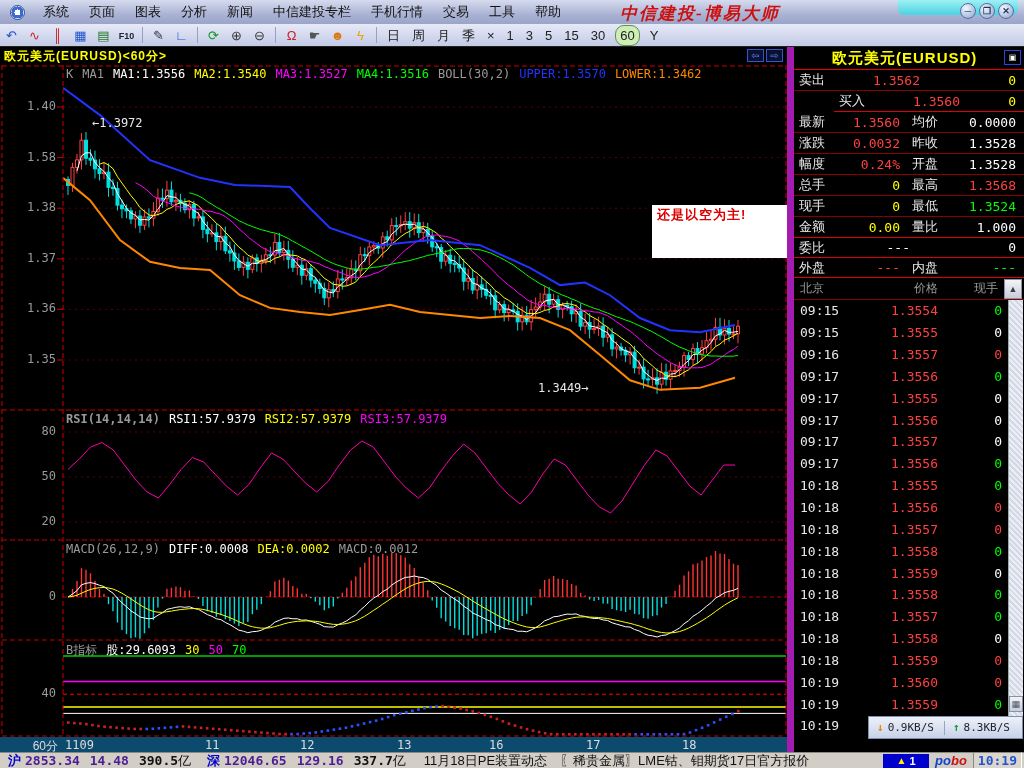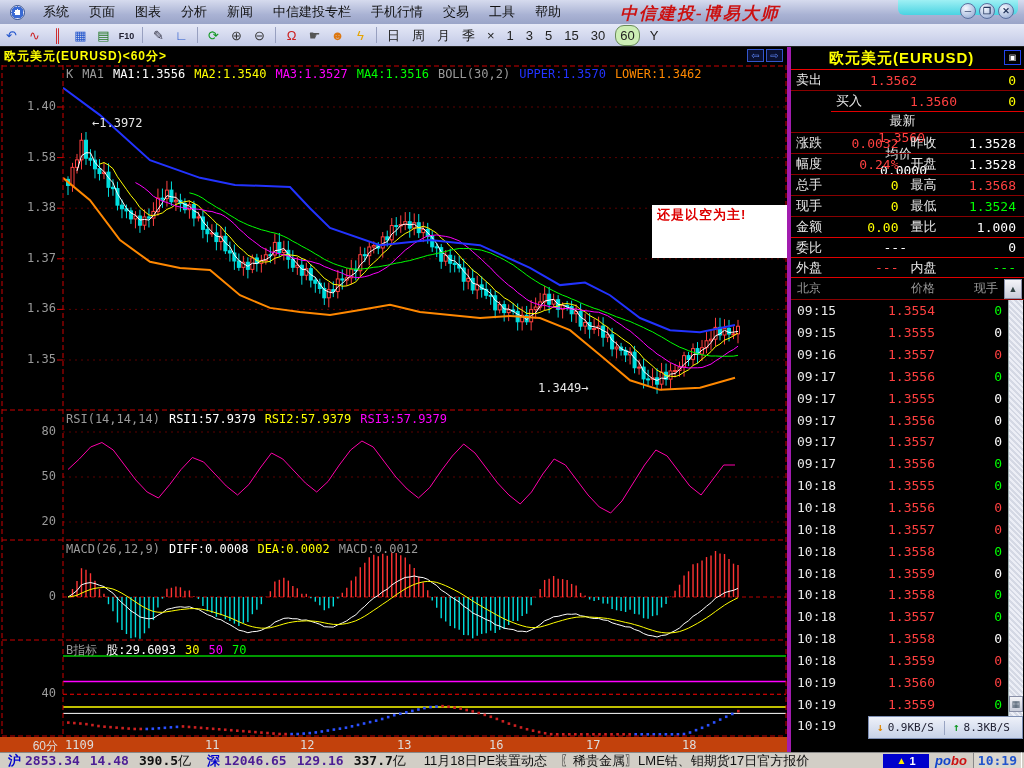--- a/index.html
+++ b/index.html
@@ -34,29 +34,29 @@
   #chart-header { left:0; top:47px; width:787px; height:18px; background:#000; display:flex; align-items:center; }
   #chart-title { color:#ffff00; font-size:12px; font-weight:bold; padding-left:4px; letter-spacing:1px;}
   #chart-nav { position:absolute; right:4px; top:2px; display:flex; gap:2px;}
   .nav-btn { width:17px; height:13px; border:1px solid #3355cc; background:#0a1030; color:#5f87ff;
     font-size:10px; line-height:11px; text-align:center; }
   #chart-svg { left:0; top:65px; }
   .ind-row { position:absolute; font-size:12px; font-family:"DejaVu Sans Mono", monospace; white-space:nowrap;}
   .ind-row span { margin-right:9px; }
   .ax-label { position:absolute; width:56px; text-align:right; color:#9a9a9a; font-size:12px;
     font-family:"DejaVu Sans Mono", monospace; }
-  #xaxis { left:0; top:737px; width:787px; height:15px; background:#c2410c; }
+  #xaxis { left:0; top:737px; width:787px; height:15px; background:#0c4a6e; }
   .x-label { position:absolute; top:1px; color:#dddddd; font-size:12px; font-family:"DejaVu Sans Mono", monospace;}
   #period-corner { position:absolute; left:0; top:1px; width:58px; text-align:right; color:#dddddd;
     font-size:12px; }
   #note-box { left:652px; top:205px; width:135px; height:53px; background:#ffffff; z-index:3;}
   #note-text { color:#dd0000; font-weight:bold; font-size:13px; padding:1px 0 0 5px; letter-spacing:1px;}
 
   
-  #quote-panel { left:787px; top:47px; width:237px; height:705px; background:#000; border-left:4px solid #a21caf;
+  #quote-panel { left:787px; top:47px; width:237px; height:705px; background:#000; border-left:7px solid #a21caf;
     display:flex; flex-direction:column; }
   #qp-header { height:23px; border-bottom:1px solid #ee0000; display:flex; align-items:center; position:relative;}
   #qp-title { color:#ffff00; font-size:15px; font-weight:bold; margin-left:38px; letter-spacing:1px;}
   #qp-expand { position:absolute; right:3px; top:3px; width:17px; height:15px; border:1px solid #2244ee;
     background:#000; color:#fff; font-size:8px; line-height:13px; text-align:center;}
   .q-row { display:flex; align-items:center; border-bottom:1px solid #8a0000; font-size:13px; }
   .q-row.group { border-bottom:1px solid #e00000; }
   .q-label { color:#e8e8e8; width:46px; padding-left:5px; }
   .q-val { font-family:"DejaVu Sans Mono", monospace; font-size:13px; }
   .num-cell { text-align:right; }
@@ -784,21 +784,21 @@
     <line x1="2" y1="345" x2="786" y2="345" stroke="#cc0000" stroke-dasharray="5 3"></line>
     <line x1="2" y1="475" x2="786" y2="475" stroke="#cc0000" stroke-dasharray="5 3"></line>
     <line x1="2" y1="575" x2="786" y2="575" stroke="#cc0000" stroke-dasharray="5 3"></line>
     <line x1="2" y1="671" x2="786" y2="671" stroke="#cc0000" stroke-dasharray="5 3"></line>
     <line x1="63" y1="0" x2="63" y2="672" stroke="#cc0000" stroke-dasharray="5 3"></line>
     <line x1="2" y1="0" x2="2" y2="672" stroke="#cc0000" stroke-dasharray="5 3"></line>
     <line x1="786" y1="0" x2="786" y2="672" stroke="#cc0000" stroke-dasharray="5 3"></line>
   </svg>
 
 <div class="ind-row" id="ind-main" style="left:66px;top:67px;"><span style="color: rgb(154, 154, 154);">K</span><span style="color: rgb(154, 154, 154);">MA1</span><span style="color: rgb(255, 255, 255);">MA1:1.3556</span><span style="color: rgb(255, 255, 0);">MA2:1.3540</span><span style="color: rgb(255, 0, 255);">MA3:1.3527</span><span style="color: rgb(0, 255, 0);">MA4:1.3516</span><span style="color: rgb(154, 154, 154);">BOLL(30,2)</span><span style="color: rgb(34, 51, 255);">UPPER:1.3570</span><span style="color: rgb(255, 136, 0);">LOWER:1.3462</span></div>
-<div class="ind-row" id="ind-rsi" style="left:66px;top:412px;"><span style="color: rgb(154, 154, 154);">RSI(14,14,14)</span><span style="color: rgb(255, 255, 255);">RSI1:57.9379</span><span style="color: rgb(255, 255, 0);">RSI2:57.9379</span><span style="color: rgb(255, 0, 255);">RSI3:57.9379</span></div>
+<div class="ind-row" id="ind-rsi" style="left:66px;top:412px;"><span style="color: rgb(154, 154, 154); font-weight: bold;">RSI(14,14,14)</span><span style="color: rgb(255, 255, 255);">RSI1:57.9379</span><span style="color: rgb(255, 255, 0);">RSI2:57.9379</span><span style="color: rgb(255, 0, 255);">RSI3:57.9379</span></div>
 <div class="ind-row" id="ind-macd" style="left:66px;top:542px;"><span style="color: rgb(154, 154, 154);">MACD(26,12,9)</span><span style="color: rgb(255, 255, 255);">DIFF:0.0008</span><span style="color: rgb(255, 255, 0);">DEA:0.0002</span><span style="color: rgb(154, 154, 154);">MACD:0.0012</span></div>
 <div class="ind-row" id="ind-b" style="left:66px;top:642px;"><span style="color: rgb(154, 154, 154);">B指标</span><span style="color: rgb(255, 255, 255);">股:29.6093</span><span style="color: rgb(255, 255, 0);">30</span><span style="color: rgb(255, 0, 255);">50</span><span style="color: rgb(0, 255, 0); margin-top: 24px;">70</span></div>
 
 <div id="note-box" class="abs">
   <div id="note-text">还是以空为主!</div>
 </div>
 
 <div id="xaxis" class="abs">
   <span id="period-corner">60分</span>
 <span class="x-label" style="left: 65px;">1109</span>
@@ -821,21 +821,21 @@
         <span class="q-val num-cell" style="color: rgb(255, 64, 64); width: 80px;">1.3562</span>
         <span style="flex: 1 1 0%;"></span>
         <span class="q-val" style="color: rgb(255, 255, 0); padding-right: 8px;">0</span>
       </div>
       <div class="q-row group" style="height: 21px; margin-left: 40px;">
         <span class="q-label">买入</span>
         <span class="q-val num-cell" style="color: rgb(255, 64, 64); width: 80px;">1.3560</span>
         <span style="flex: 1 1 0%;"></span>
         <span class="q-val" style="color: rgb(255, 255, 0); padding-right: 8px;">0</span>
       </div>
-      <div class="q-row" style="height: 21px; flex-direction: column;">
+      <div class="q-row" style="height: 21px;">
         <span class="q-label">最新</span>
         <span class="q-val num-cell" style="color: rgb(255, 64, 64); flex: 1 1 0%; padding-right: 12px;">1.3560</span>
         <span class="q-label" style="width: 44px; padding-left: 0px;">均价</span>
         <span class="q-val num-cell" style="color: rgb(255, 255, 255); flex: 1 1 0%; padding-right: 8px;">0.0000</span>
       </div>
       <div class="q-row" style="height: 21px;">
         <span class="q-label">涨跌</span>
         <span class="q-val num-cell" style="color: rgb(255, 64, 64); flex: 1 1 0%; padding-right: 12px;">0.0032</span>
         <span class="q-label" style="width: 44px; padding-left: 0px;">昨收</span>
         <span class="q-val num-cell" style="color: rgb(255, 255, 255); flex: 1 1 0%; padding-right: 8px;">1.3528</span>

